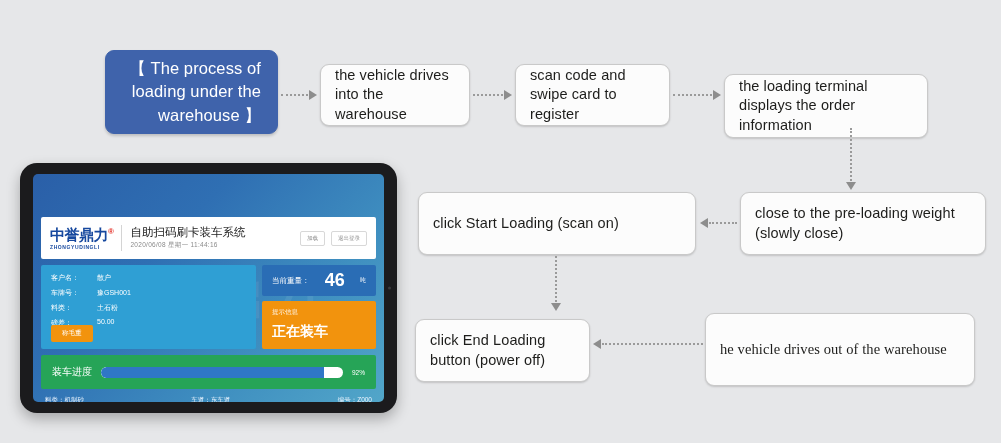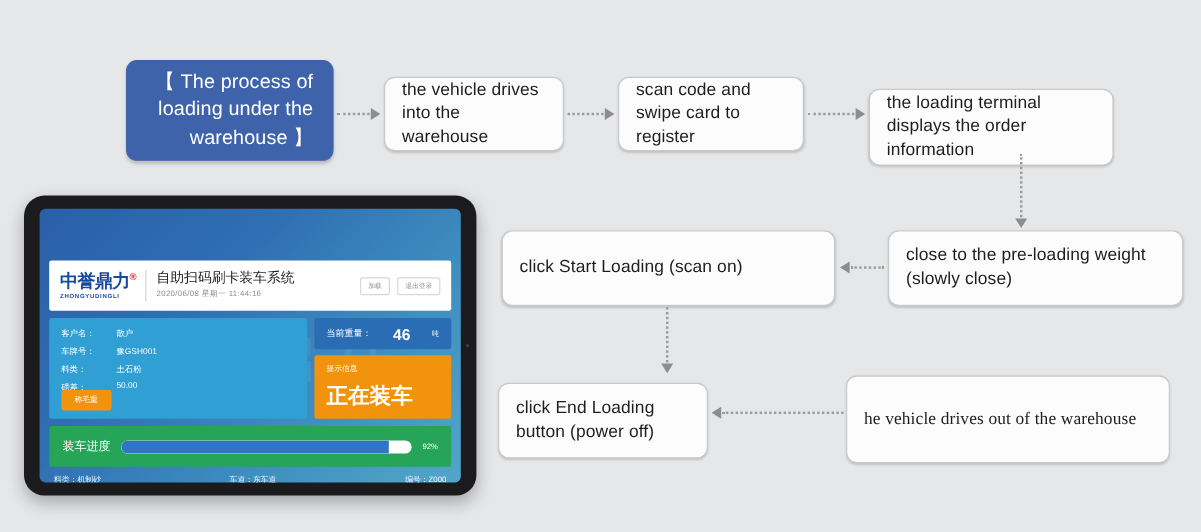--- a/index.html
+++ b/index.html
@@ -127,28 +127,28 @@
     position:absolute;left:10px;bottom:7px;
     background:#f2930d;color:#fff;font-size:6.5px;
     padding:4px 11px;border-radius:2px;
   }
   .rcol{flex:1;display:flex;flex-direction:column;gap:5px;}
   .wbox{
     background:#2a6db5;border-radius:2px;height:31px;
     display:flex;align-items:center;padding:0 10px;box-sizing:border-box;
     font-size:7.5px;color:#fff;white-space:nowrap;justify-content:space-between;
   }
-  .wbox b{font-size:13px;font-weight:bold;margin:0 2px 0 2px;}
+  .wbox b{font-size:18px;font-weight:bold;margin:0 2px 0 2px;}
   .wbox .u{font-size:6px;}
   .obox{
     background:#f2930d;border-radius:2px;flex:1;
     padding:7px 10px;box-sizing:border-box;color:#fff;
   }
   .obox .lbl{font-size:6.5px;opacity:.95;}
-  .obox .big{font-size:18px;font-weight:bold;margin-top:6px;}
+  .obox .big{font-size:14px;font-weight:bold;margin-top:6px;}
 
   
   .gbox{
     margin-top:6px;background:#26a457;border-radius:2px;height:34px;
     display:flex;align-items:center;padding:0 11px;box-sizing:border-box;gap:9px;
   }
   .gbox .plbl{font-size:10px;color:#fff;white-space:nowrap;}
   .track{flex:1;height:11px;background:#ffffff;border-radius:6px;position:relative;overflow:hidden;}
   .fill{position:absolute;left:0;top:0;bottom:0;width:88%;background:#2f77c6;border-radius:6px 0 0 6px;}
   .pct{font-size:6.5px;color:#fff;white-space:nowrap;}

